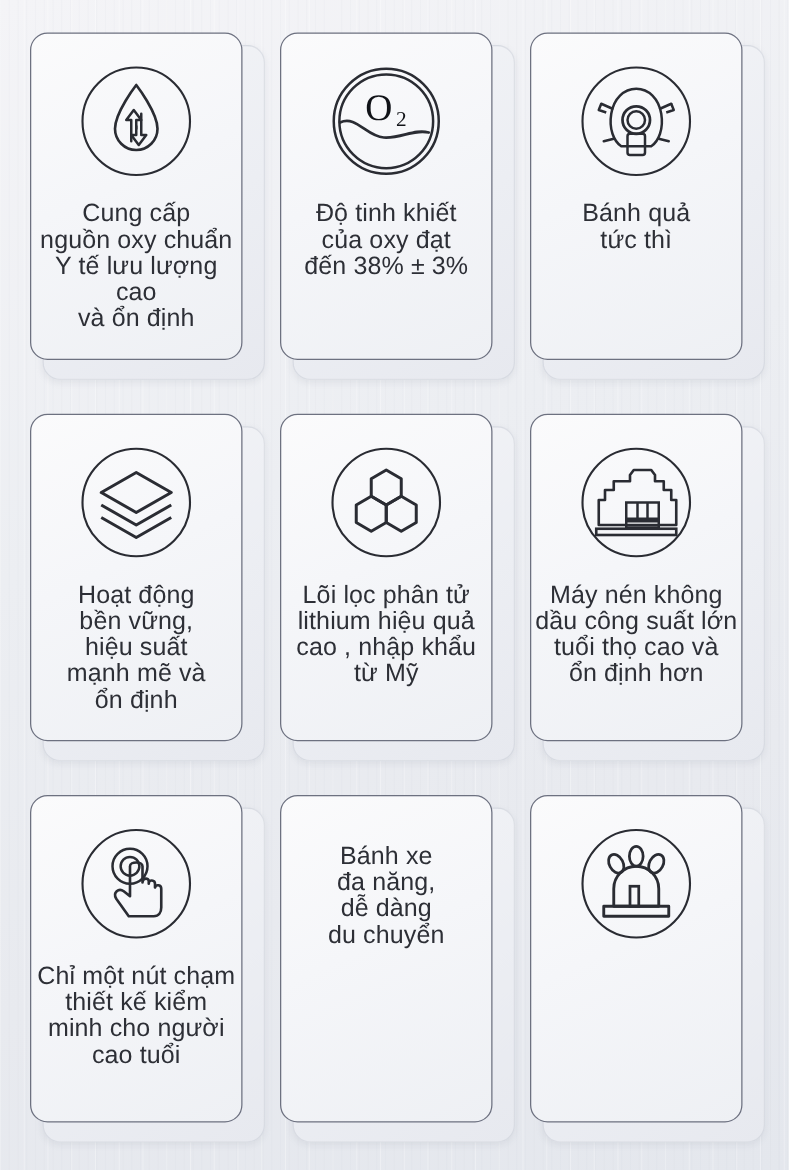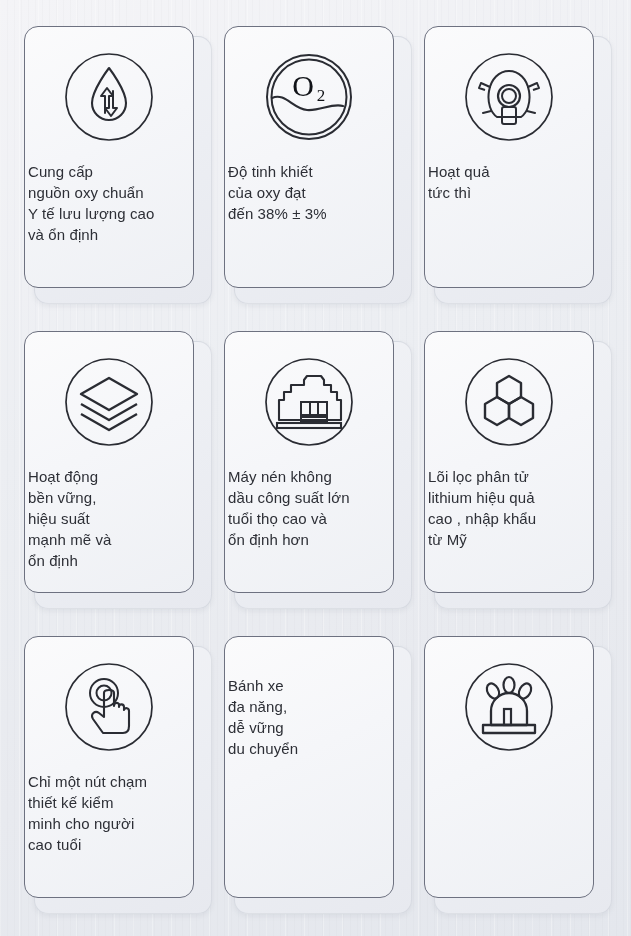--- a/index.html
+++ b/index.html
@@ -82,23 +82,23 @@
     height: 96px;
     display: flex;
     align-items: center;
     justify-content: center;
     flex: 0 0 auto;
   }
 
   .card-text {
     margin-top: 16px;
     width: 162px;
-    text-align: left;
+    text-align: center;
     color: #2d2f36;
-    font-size: 15px;
+    font-size: 20px;
     line-height: 21px;
     letter-spacing: 0.1px;
     white-space: pre-line;
     font-family: "Liberation Sans", sans-serif;
   }
 
   
   .card.t5 .card-text { margin-top: 16px; }
 
   svg { display: block; }
@@ -159,21 +159,21 @@
             <circle cx="46" cy="46" r="43" fill="none" stroke="#2a2c33" stroke-width="1.7"></circle>
             <path d="M46 20 C36 20 28 28 26 40 C24 52 28 62 34 66 L58 66 C64 62 68 52 66 40 C64 28 56 20 46 20 Z" fill="none" stroke="#2a2c33" stroke-width="2" stroke-linejoin="round"></path>
             <path d="M27 36 L18 32 M65 36 L74 32" fill="none" stroke="#2a2c33" stroke-width="2" stroke-linecap="round"></path>
             <path d="M18 32 L16 37 L22 39 M74 32 L76 37 L70 39" fill="none" stroke="#2a2c33" stroke-width="2" stroke-linejoin="round"></path>
             <path d="M28 60 L20 62 M64 60 L72 62" fill="none" stroke="#2a2c33" stroke-width="2" stroke-linecap="round"></path>
             <circle cx="46" cy="45" r="11" fill="none" stroke="#2a2c33" stroke-width="2.2"></circle>
             <circle cx="46" cy="45" r="7" fill="none" stroke="#2a2c33" stroke-width="2"></circle>
             <rect x="39" y="56" width="14" height="17" rx="2" fill="none" stroke="#2a2c33" stroke-width="2"></rect>
           </svg>
         </div>
-        <div class="card-text">Hoạt quả
+        <div class="card-text">Bánh quả
 tức thì</div>
       </div>
     </div>
   </div>
 
   <div>
     <div class="card-wrap">
       <div class="card-ghost"></div>
       <div class="card t5">
         <div class="icon-slot">
@@ -182,20 +182,40 @@
             <path d="M46 22 L74 38 L46 54 L18 38 Z" fill="none" stroke="#2a2c33" stroke-width="2.4" stroke-linejoin="round"></path>
             <path d="M18 48 L46 64 L74 48" fill="none" stroke="#2a2c33" stroke-width="2.4" stroke-linejoin="round"></path>
             <path d="M18 58 L46 74 L74 58" fill="none" stroke="#2a2c33" stroke-width="2.4" stroke-linejoin="round"></path>
           </svg>
         </div>
         <div class="card-text">Hoạt động
 bền vững,
 hiệu suất
 mạnh mẽ và
 ổn định</div>
+      </div>
+    </div>
+  </div>
+
+  <div>
+    <div class="card-wrap">
+      <div class="card-ghost"></div>
+      <div class="card">
+        <div class="icon-slot">
+          <svg width="92" height="92" viewBox="0 0 92 92">
+            <circle cx="46" cy="46" r="43" fill="none" stroke="#2a2c33" stroke-width="1.7"></circle>
+            <polygon points="46,20 58,27 58,41 46,48 34,41 34,27" fill="none" stroke="#2a2c33" stroke-width="2.4" stroke-linejoin="round"></polygon>
+            <polygon points="34,41 46,48 46,62 34,69 22,62 22,48" fill="none" stroke="#2a2c33" stroke-width="2.4" stroke-linejoin="round"></polygon>
+            <polygon points="58,41 70,48 70,62 58,69 46,62 46,48" fill="none" stroke="#2a2c33" stroke-width="2.4" stroke-linejoin="round"></polygon>
+          </svg>
+        </div>
+        <div class="card-text">Lõi lọc phân tử
+lithium hiệu quả
+cao , nhập khẩu
+từ Mỹ</div>
       </div>
     </div>
   </div>
 
   <div>
     <div class="card-wrap">
       <div class="card-ghost"></div>
       <div class="card">
         <div class="icon-slot">
           <svg width="92" height="92" viewBox="0 0 92 92">
@@ -216,60 +236,40 @@
     </div>
   </div>
 
   <div>
     <div class="card-wrap">
       <div class="card-ghost"></div>
       <div class="card">
         <div class="icon-slot">
           <svg width="92" height="92" viewBox="0 0 92 92">
             <circle cx="46" cy="46" r="43" fill="none" stroke="#2a2c33" stroke-width="1.7"></circle>
-            <polygon points="46,20 58,27 58,41 46,48 34,41 34,27" fill="none" stroke="#2a2c33" stroke-width="2.4" stroke-linejoin="round"></polygon>
-            <polygon points="34,41 46,48 46,62 34,69 22,62 22,48" fill="none" stroke="#2a2c33" stroke-width="2.4" stroke-linejoin="round"></polygon>
-            <polygon points="58,41 70,48 70,62 58,69 46,62 46,48" fill="none" stroke="#2a2c33" stroke-width="2.4" stroke-linejoin="round"></polygon>
-          </svg>
-        </div>
-        <div class="card-text">Lõi lọc phân tử
-lithium hiệu quả
-cao , nhập khẩu
-từ Mỹ</div>
-      </div>
-    </div>
-  </div>
-
-  <div>
-    <div class="card-wrap">
-      <div class="card-ghost"></div>
-      <div class="card">
-        <div class="icon-slot">
-          <svg width="92" height="92" viewBox="0 0 92 92">
-            <circle cx="46" cy="46" r="43" fill="none" stroke="#2a2c33" stroke-width="1.7"></circle>
             <circle cx="41" cy="32" r="14" fill="none" stroke="#2a2c33" stroke-width="2"></circle>
             <circle cx="41" cy="32" r="7.5" fill="none" stroke="#2a2c33" stroke-width="2"></circle>
             <path d="M41 32 L41 56 L36 52 C32 49 27 53 30 58 L40 72 L60 72 C64 72 66 69 66 65 L66 50 C66 47 62 46 61 49 L61 46 C61 43 56 42 56 46 L56 44 C56 41 51 41 51 45 L51 32 C51 28 41 28 41 32 Z" fill="none" stroke="#2a2c33" stroke-width="2.1" stroke-linejoin="round"></path>
           </svg>
         </div>
         <div class="card-text">Chỉ một nút chạm
 thiết kế kiểm
 minh cho người
 cao tuổi</div>
       </div>
     </div>
   </div>
 
   <div>
     <div class="card-wrap">
       <div class="card-ghost"></div>
       <div class="card">
         <div class="card-text">Bánh xe
 đa năng,
-dễ vững
+dễ dàng
 du chuyển</div>
       </div>
     </div>
   </div>
 
   <div>
     <div class="card-wrap">
       <div class="card-ghost"></div>
       <div class="card">
         <div class="icon-slot">

